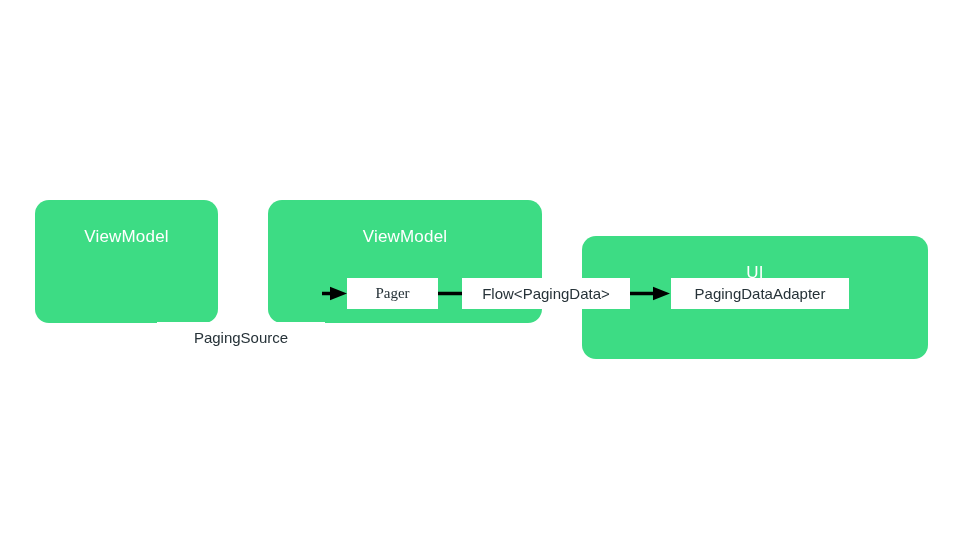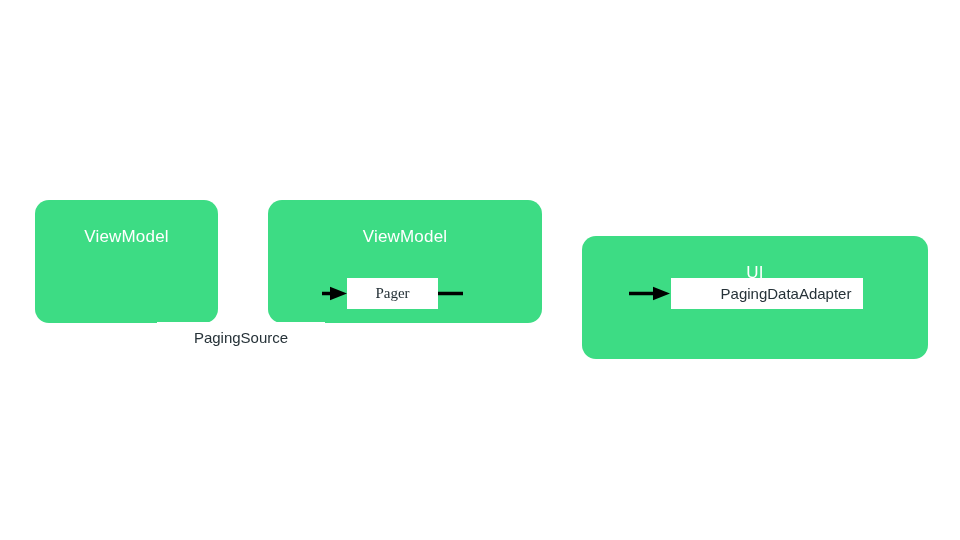--- a/index.html
+++ b/index.html
@@ -47,21 +47,21 @@
     color: #263238;
     font-size: 15px;
     line-height: 31px;
     text-align: center;
     white-space: nowrap;
     z-index: 3;
   }
   #node-pagingsource      { left: 157px; width: 168px; margin-top: 44px; }
   #node-pager             { left: 347px; width: 91px; font-family: Liberation Serif, serif;  }
   #node-flow              { left: 462px; width: 168px; }
-  #node-pagingdataadapter { left: 671px; width: 154px; padding-left: 38px; }
+  #node-pagingdataadapter { left: 671px; width: 178px; }
 </style>
 </head>
 <body>
 
 <div class="canvas">
 
   <div class="container-box" id="box-repository">
     <div class="title">ViewModel</div>
   </div>
 
@@ -84,16 +84,17 @@
     <g>
       <line x1="629" y1="293.5" x2="657" y2="293.5" stroke="#000000" stroke-width="3.5"></line>
       <polygon points="653,286.8 670,293.5 653,300.2" fill="#000000"></polygon>
     </g>
   </svg>
 
   <div class="node" id="node-pagingsource">PagingSource</div>
 
   <div class="node" id="node-pager">Pager</div>
 
+  <div class="node" id="node-flow">Flow&lt;PagingData&gt;</div>
 
   <div class="node" id="node-pagingdataadapter">PagingDataAdapter</div>
 
 </div>
 
 </body></html>

